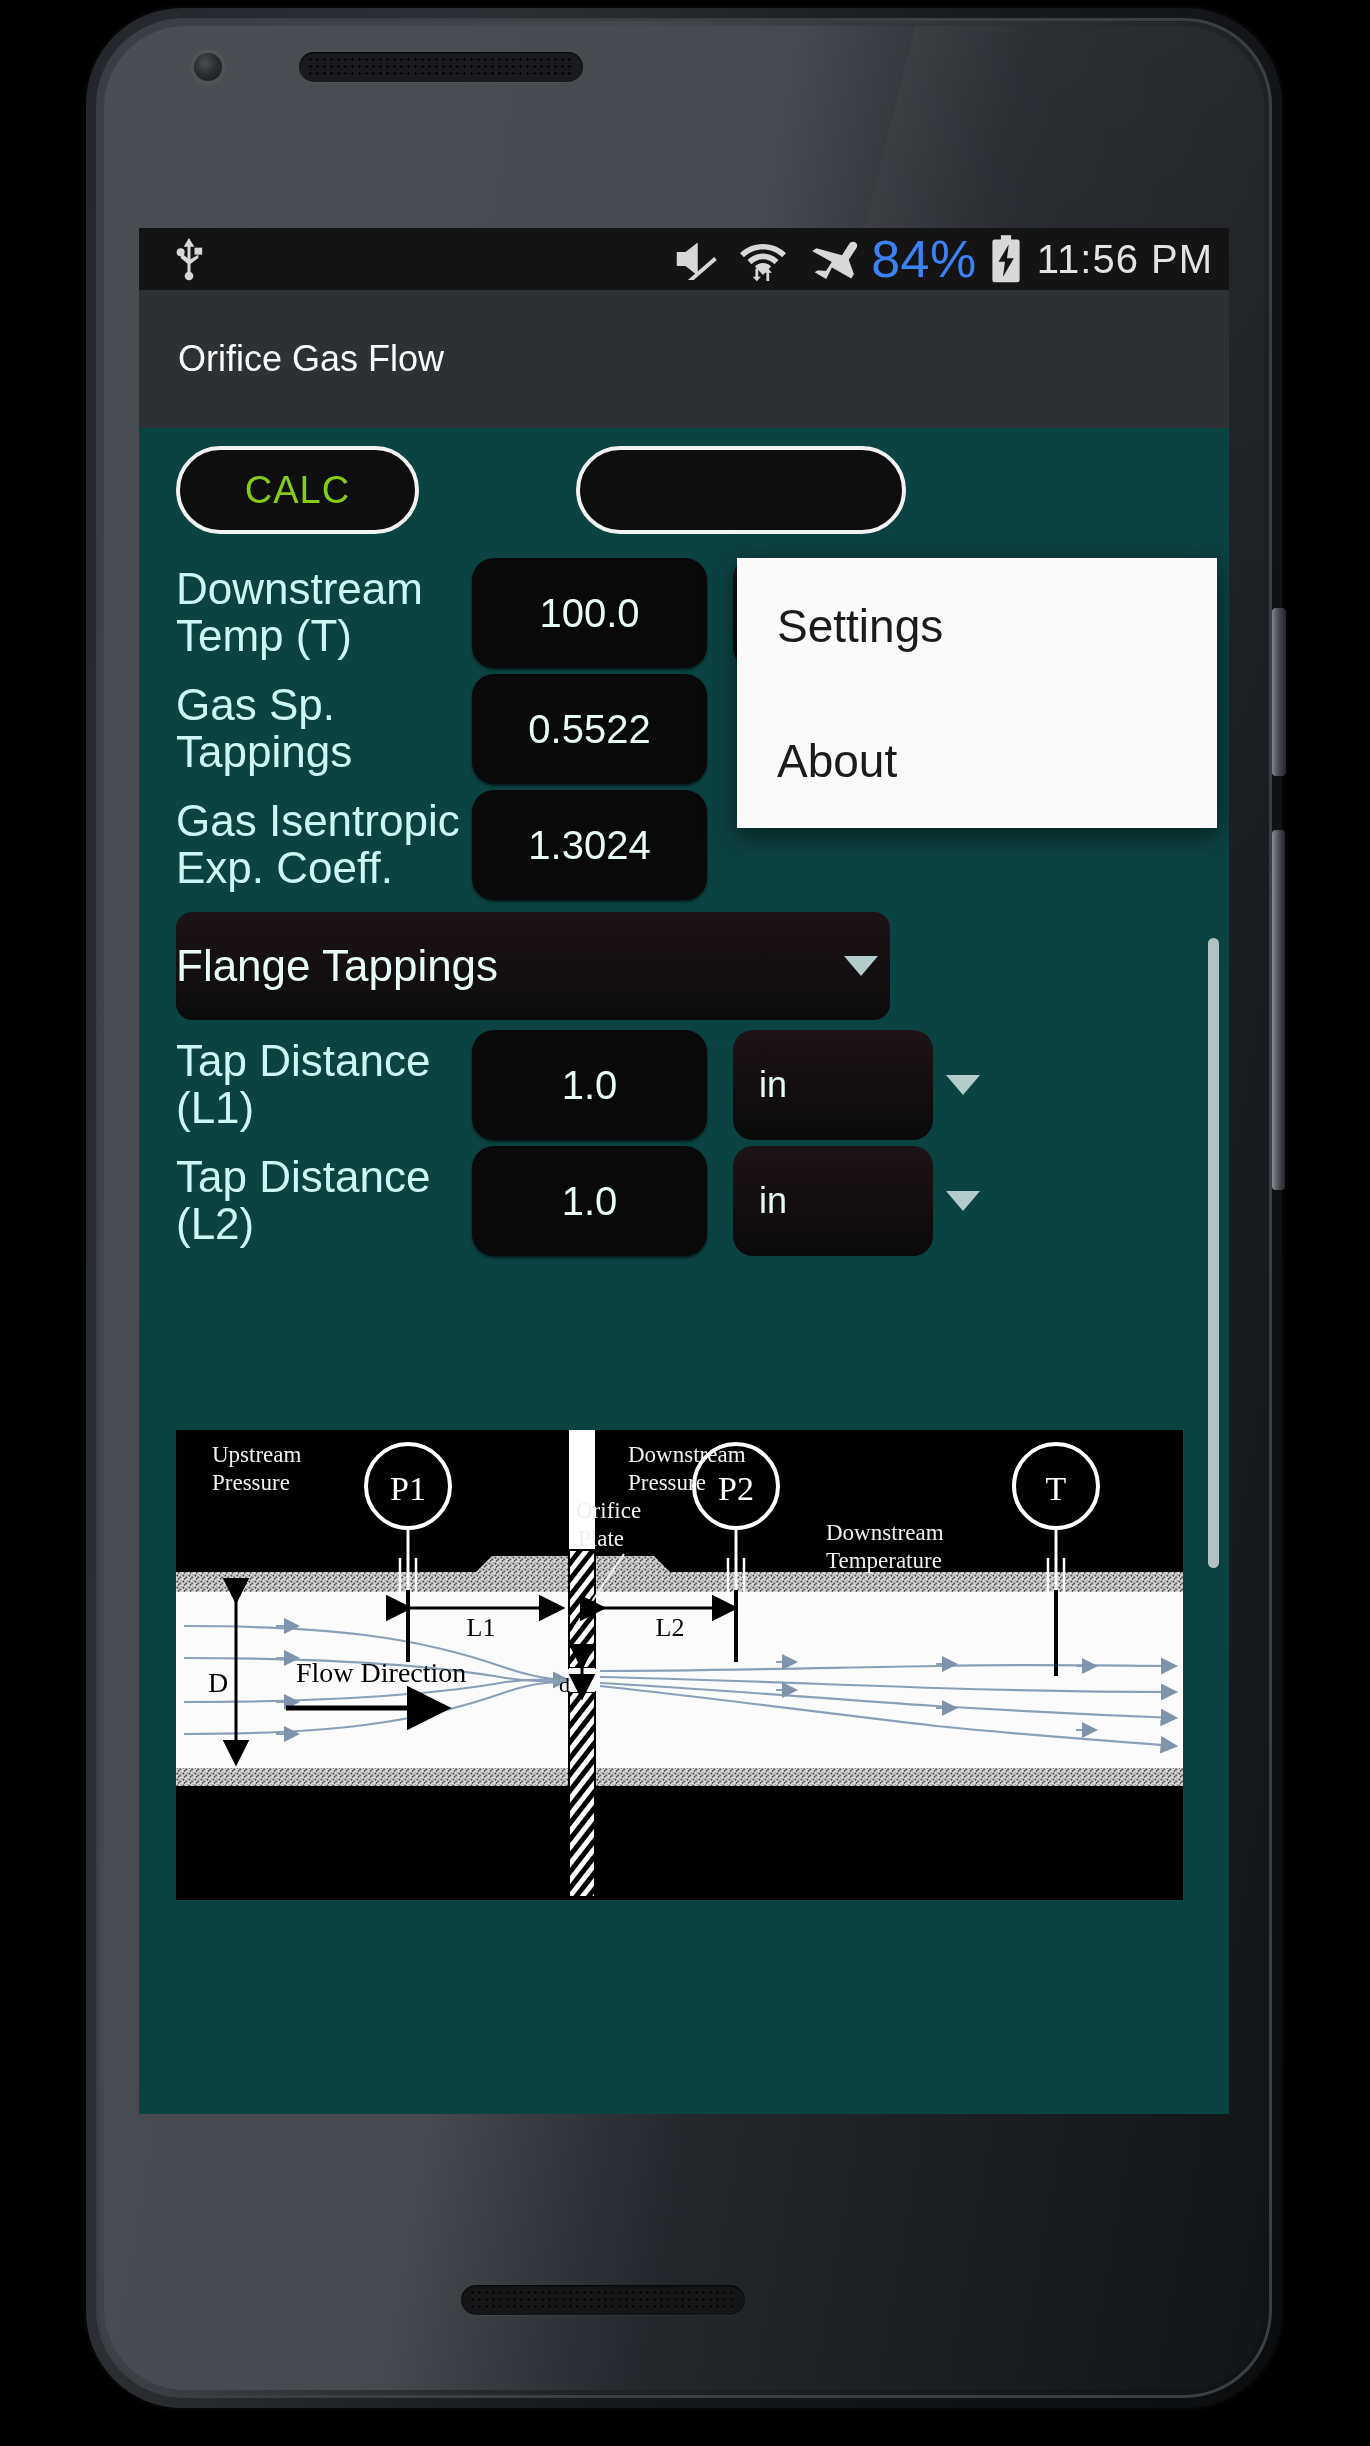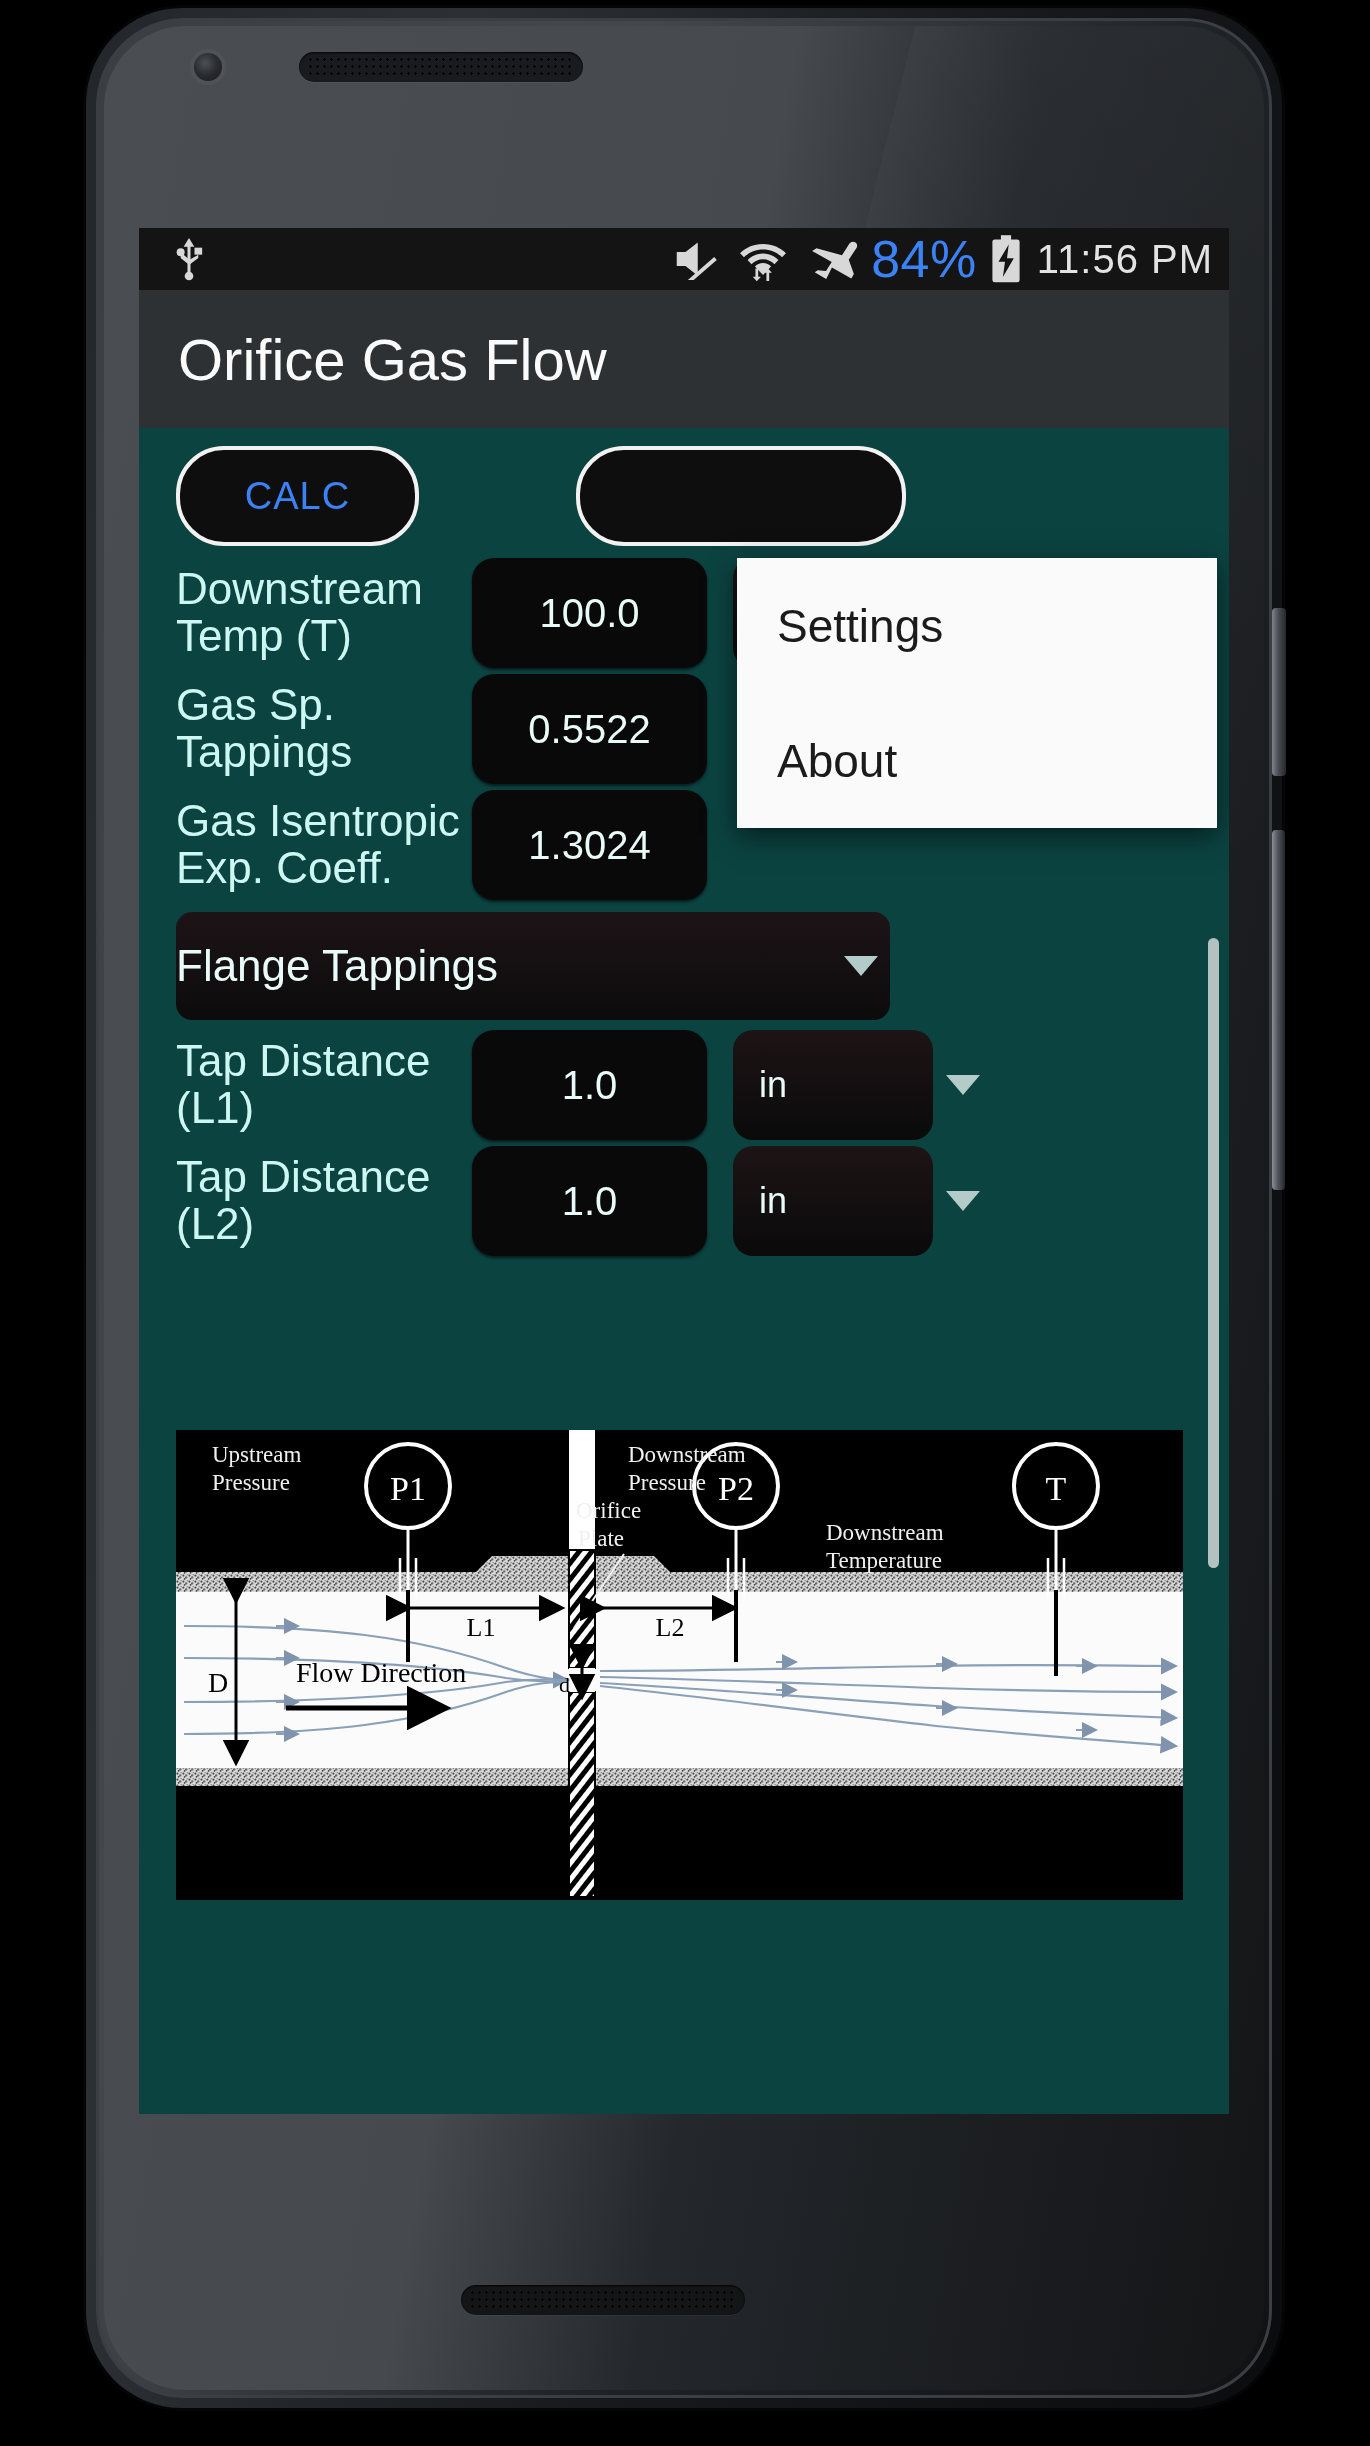--- a/index.html
+++ b/index.html
@@ -92,32 +92,32 @@
   .sb-time { font-size: 40px; color: #e3e3e3; margin-left: 14px; letter-spacing: 1px; }
   .icon-usb, .icon-mute, .icon-wifi, .icon-plane, .icon-batt { display: block; }
 
   
   .actionbar {
     position: relative; height: 138px;
     background: #2e3133;
     display: flex; align-items: center; padding-left: 39px;
   }
   .app-title {
-    font-size: 58px; color: #fafafa; font-weight: 400; white-space: nowrap;
+    font-size: 36px; color: #fafafa; font-weight: 400; white-space: nowrap;
   }
 
   
   .content { position: relative; height: 1686px; background: #0b4341; }
 
   .topbtn-row { position: relative; height: 130px; }
   .pillbtn {
     position: absolute; top: 18px;
-    height: 100px; border-radius: 48px;
+    height: 88px; border-radius: 48px;
     background: #0e0e0e; border: 4px solid #f2f2f2;
-    color: #3b82f6; font-size: 38px; letter-spacing: 1px;
+    color: #84cc16; font-size: 38px; letter-spacing: 1px;
     display: flex; align-items: center; justify-content: center;
   }
   .pillbtn.calc  { left: 37px;  width: 243px; }
   .pillbtn.reset { left: 437px; width: 330px; }
 
   .row {
     position: relative; display: flex; align-items: center;
     padding-left: 37px; margin-bottom: 6px;
   }
   .lbl {

